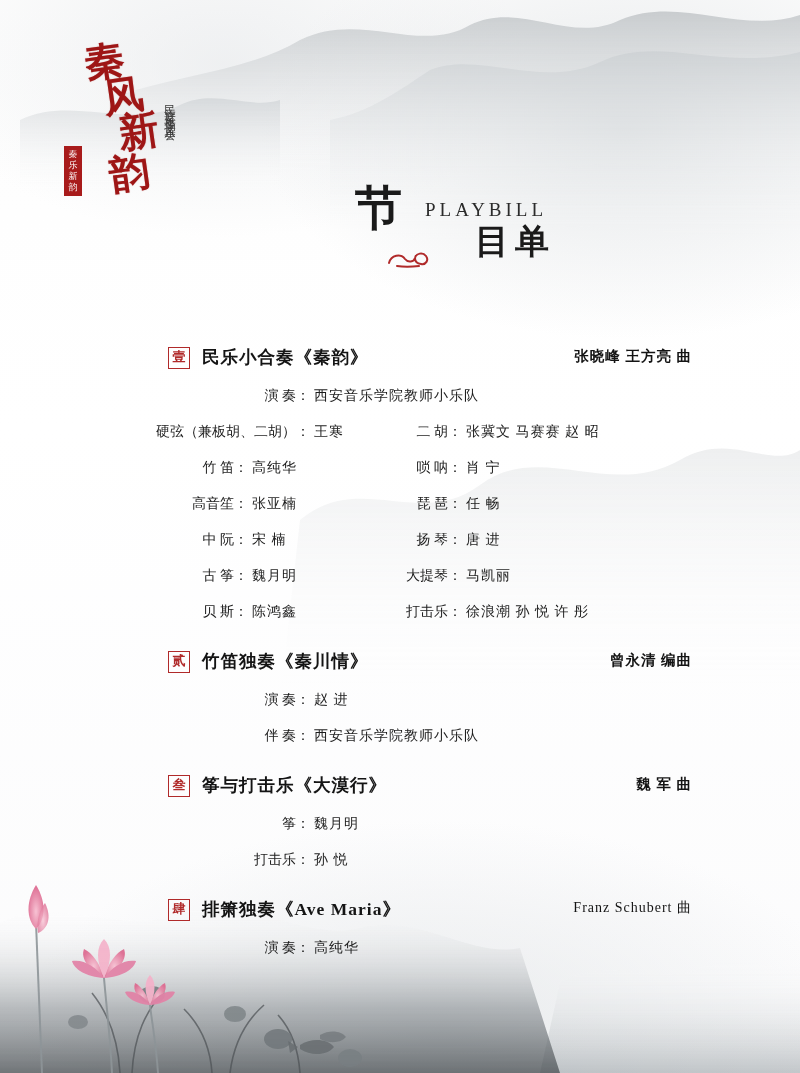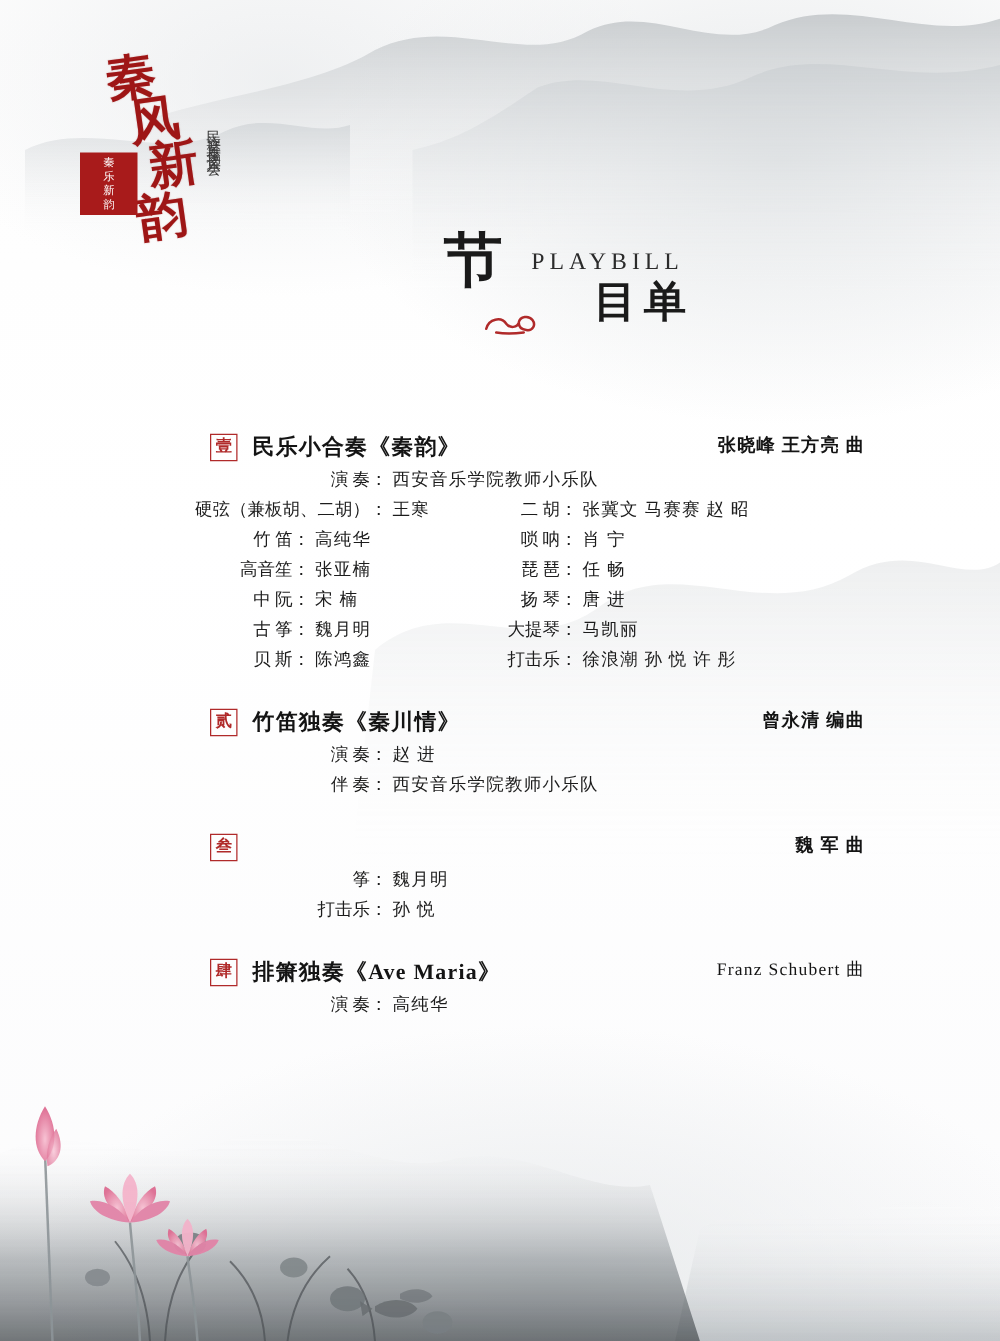--- a/index.html
+++ b/index.html
@@ -69,26 +69,26 @@
   }
   .logo-title span {
     display: block;
   }
   .logo-title span:nth-child(1) { margin-left: -18px; }
   .logo-title span:nth-child(2) { margin-left: 10px; margin-top: -4px;}
   .logo-title span:nth-child(3) { margin-left: 30px; margin-top: -4px;}
   .logo-seal {
     position: absolute;
     left: 6px;
-    top: 82px;
+    top: 106px;
     background: #a81b1b;
     color: #fff;
     font-size: 9px;
     line-height: 11px;
-    padding: 3px 16px;
+    padding: 3px 2px;
     width: 14px;
     text-align: center;
     letter-spacing: 0px;
     font-family: "Liberation Serif", "DejaVu Serif", serif;
   }
   .logo-sub {
     position: absolute;
     left: 104px;
     top: 56px;
     writing-mode: vertical-rl;
@@ -198,20 +198,21 @@
     font-weight: normal;
     font-size: 14px;
   }
 
   .perf-line {
     position: relative;
     height: 24px;
     font-size: 14px;
     color: #1c1c1c;
     font-family: "Liberation Serif", "DejaVu Serif", serif;
+    margin-top: 12px;
   }
   .perf-line .lbl {
     position: absolute;
     text-align: right;
     white-space: nowrap;
   }
   .col-a { left: 150px; width: 98px; }
   .col-a-val { left: 252px; white-space: nowrap; }
   .col-b { left: 400px; width: 62px; }
   .col-b-val { left: 466px; white-space: nowrap; }
@@ -410,20 +411,21 @@
       </div>
       <div class="perf-line">
         <span class="lbl wide-a">伴  奏：</span>
         <span class="val wide-a-val">西安音乐学院教师小乐队</span>
       </div>
     </div>
 
     <div class="program-item">
       <div class="item-head">
         <div class="seal-num">叁</div>
+        <div class="item-title">筝与打击乐《大漠行》</div>
         <div class="item-credit">魏  军  曲</div>
       </div>
       <div class="spacer-sm"></div>
       <div class="perf-line">
         <span class="lbl wide-a">筝：</span>
         <span class="val wide-a-val">魏月明</span>
       </div>
       <div class="perf-line">
         <span class="lbl wide-a">打击乐：</span>
         <span class="val wide-a-val">孙  悦</span>

